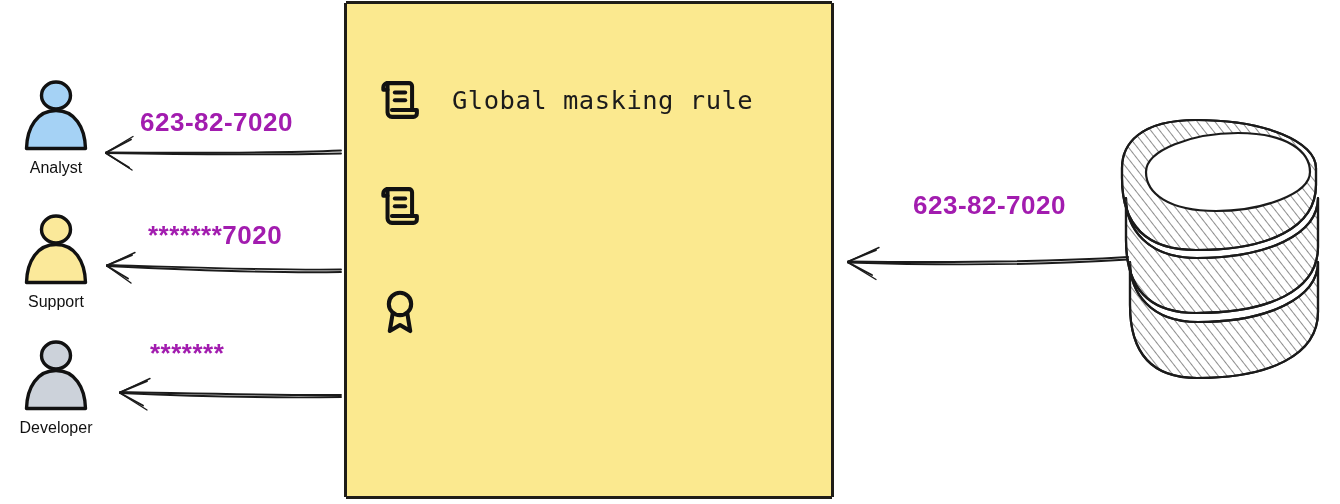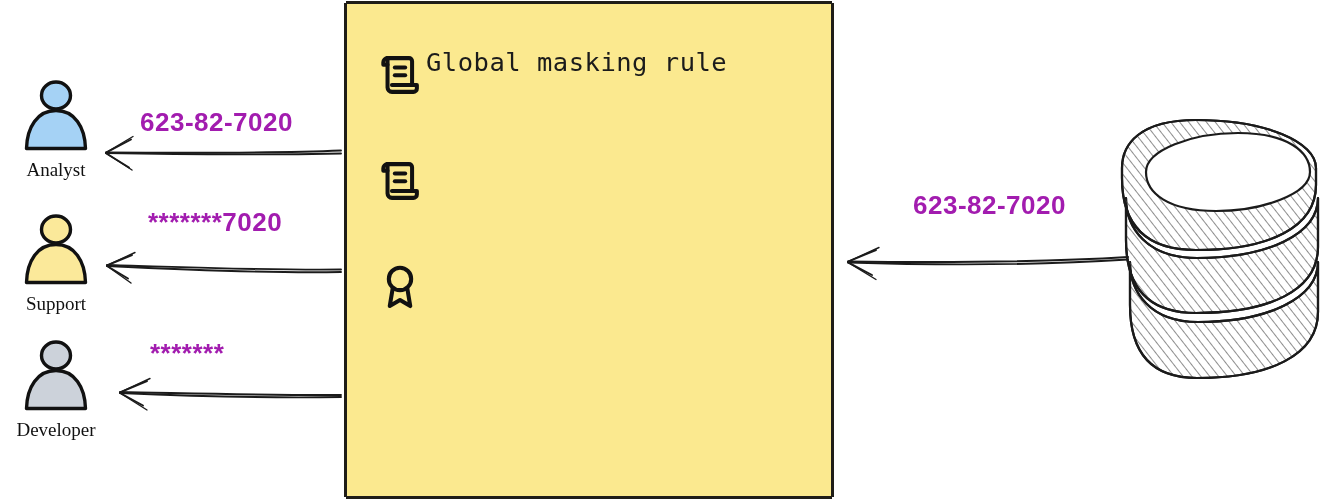--- a/index.html
+++ b/index.html
@@ -39,22 +39,23 @@
   #policy-panel .edge.left   { left: -2px; top: 0;    width: 2.6px; height: 494px; }
 
   #policy-list {
     position: absolute;
     left: 28px;
     top: 44px;
     width: 440px;
   }
   .policy-row {
     display: flex;
-    align-items: flex-start;
+    align-items: center;
     height: 106px;
+    gap: 26px;
   }
   .policy-icon {
     flex: 0 0 auto;
     width: 52px;
     height: 56px;
     display: flex;
     align-items: center;
     justify-content: center;
   }
   .policy-label {
@@ -66,43 +67,43 @@
   }
 
   
   .actor {
     position: absolute;
     width: 112px;
     text-align: center;
   }
   .actor .person-svg { display: block; margin: 0 auto; }
   .actor-label {
-    font-family: Liberation Serif, serif;
-    font-size: 19px;
+    font-family: Liberation Sans, sans-serif;
+    font-size: 16px;
     color: #111111;
     margin-top: 1px;
     letter-spacing: 0px;
     white-space: nowrap;
   }
   #actor-analyst   { left: 0px;  top: 78px; }
   #actor-support   { left: 0px;  top: 212px; }
   #actor-developer { left: 0px;  top: 338px; }
 
   
   .flow-label {
     position: absolute;
     font-family: Liberation Sans, sans-serif;
     font-weight: bold;
     font-size: 26px;
     color: #a21caf;
     letter-spacing: 0.5px;
     white-space: nowrap;
   }
   #label-analyst   { left: 140px; top: 107px; }
-  #label-support   { left: 148px; top: 207px; }
+  #label-support   { left: 148px; top: 220px; }
   #label-developer { left: 150px; top: 338px; }
   #label-source    { left: 913px; top: 190px; }
 
   
   #arrow-layer, #db-layer {
     position: absolute;
     left: 0; top: 0;
     width: 1340px; height: 504px;
     pointer-events: none;
   }

